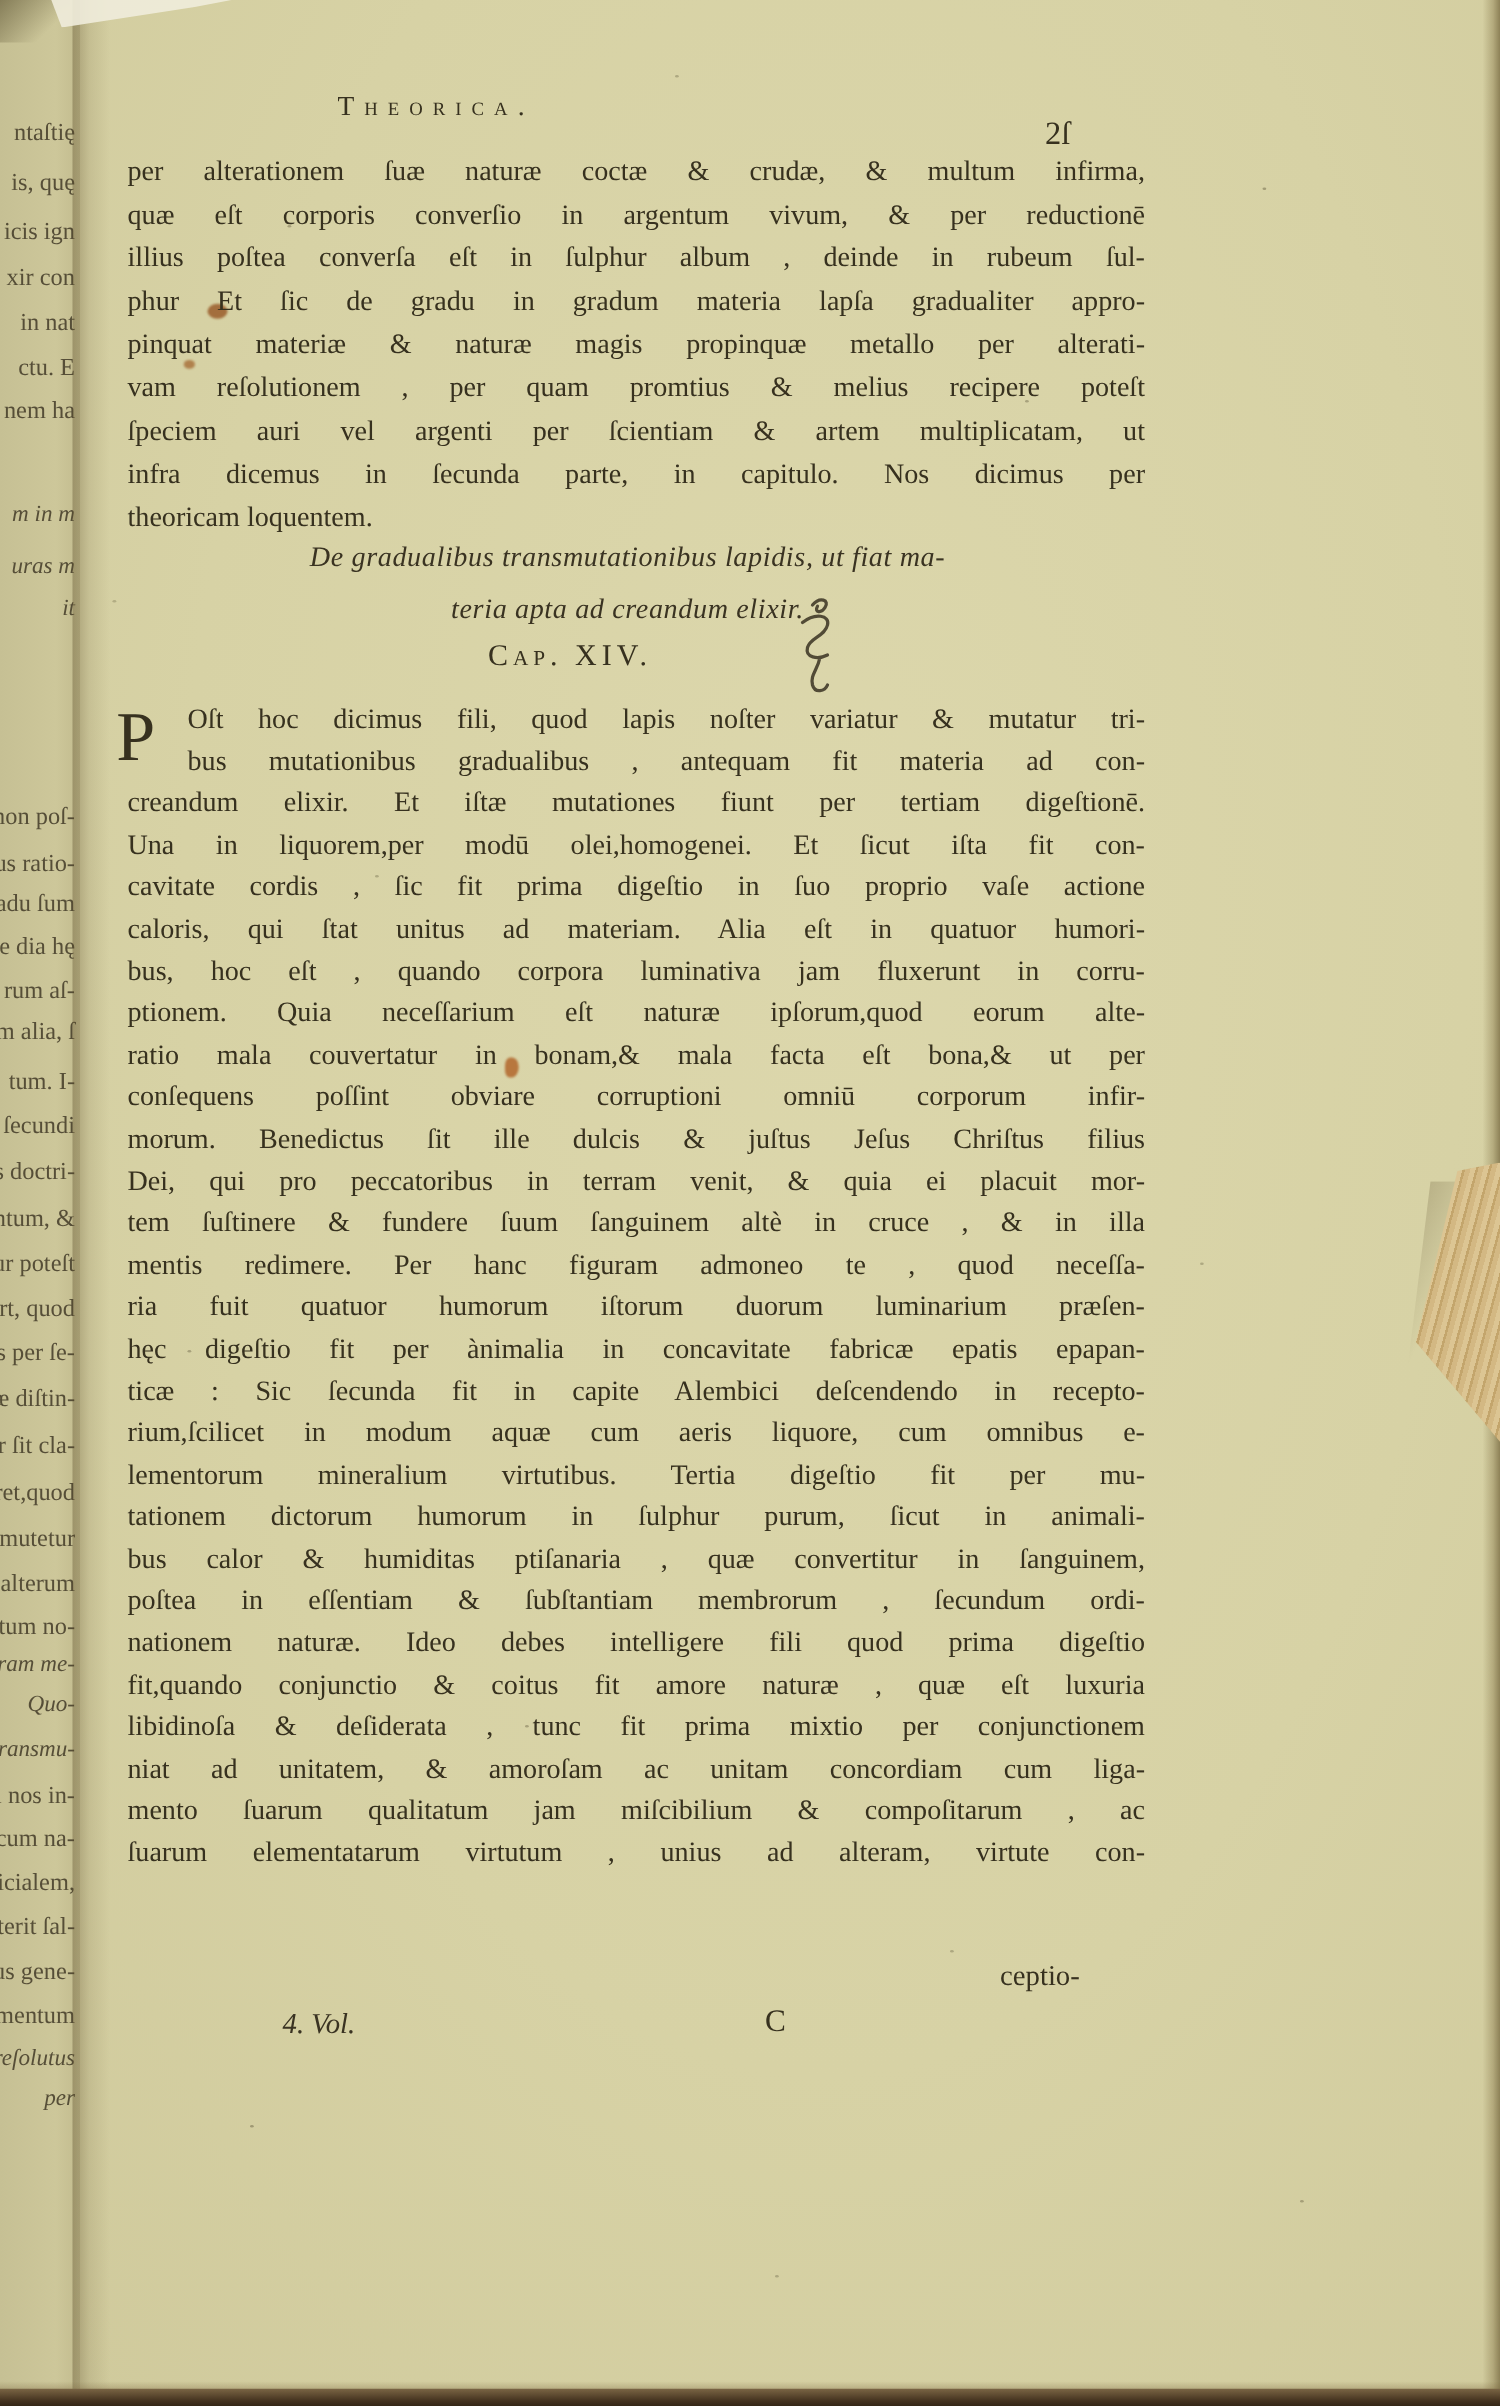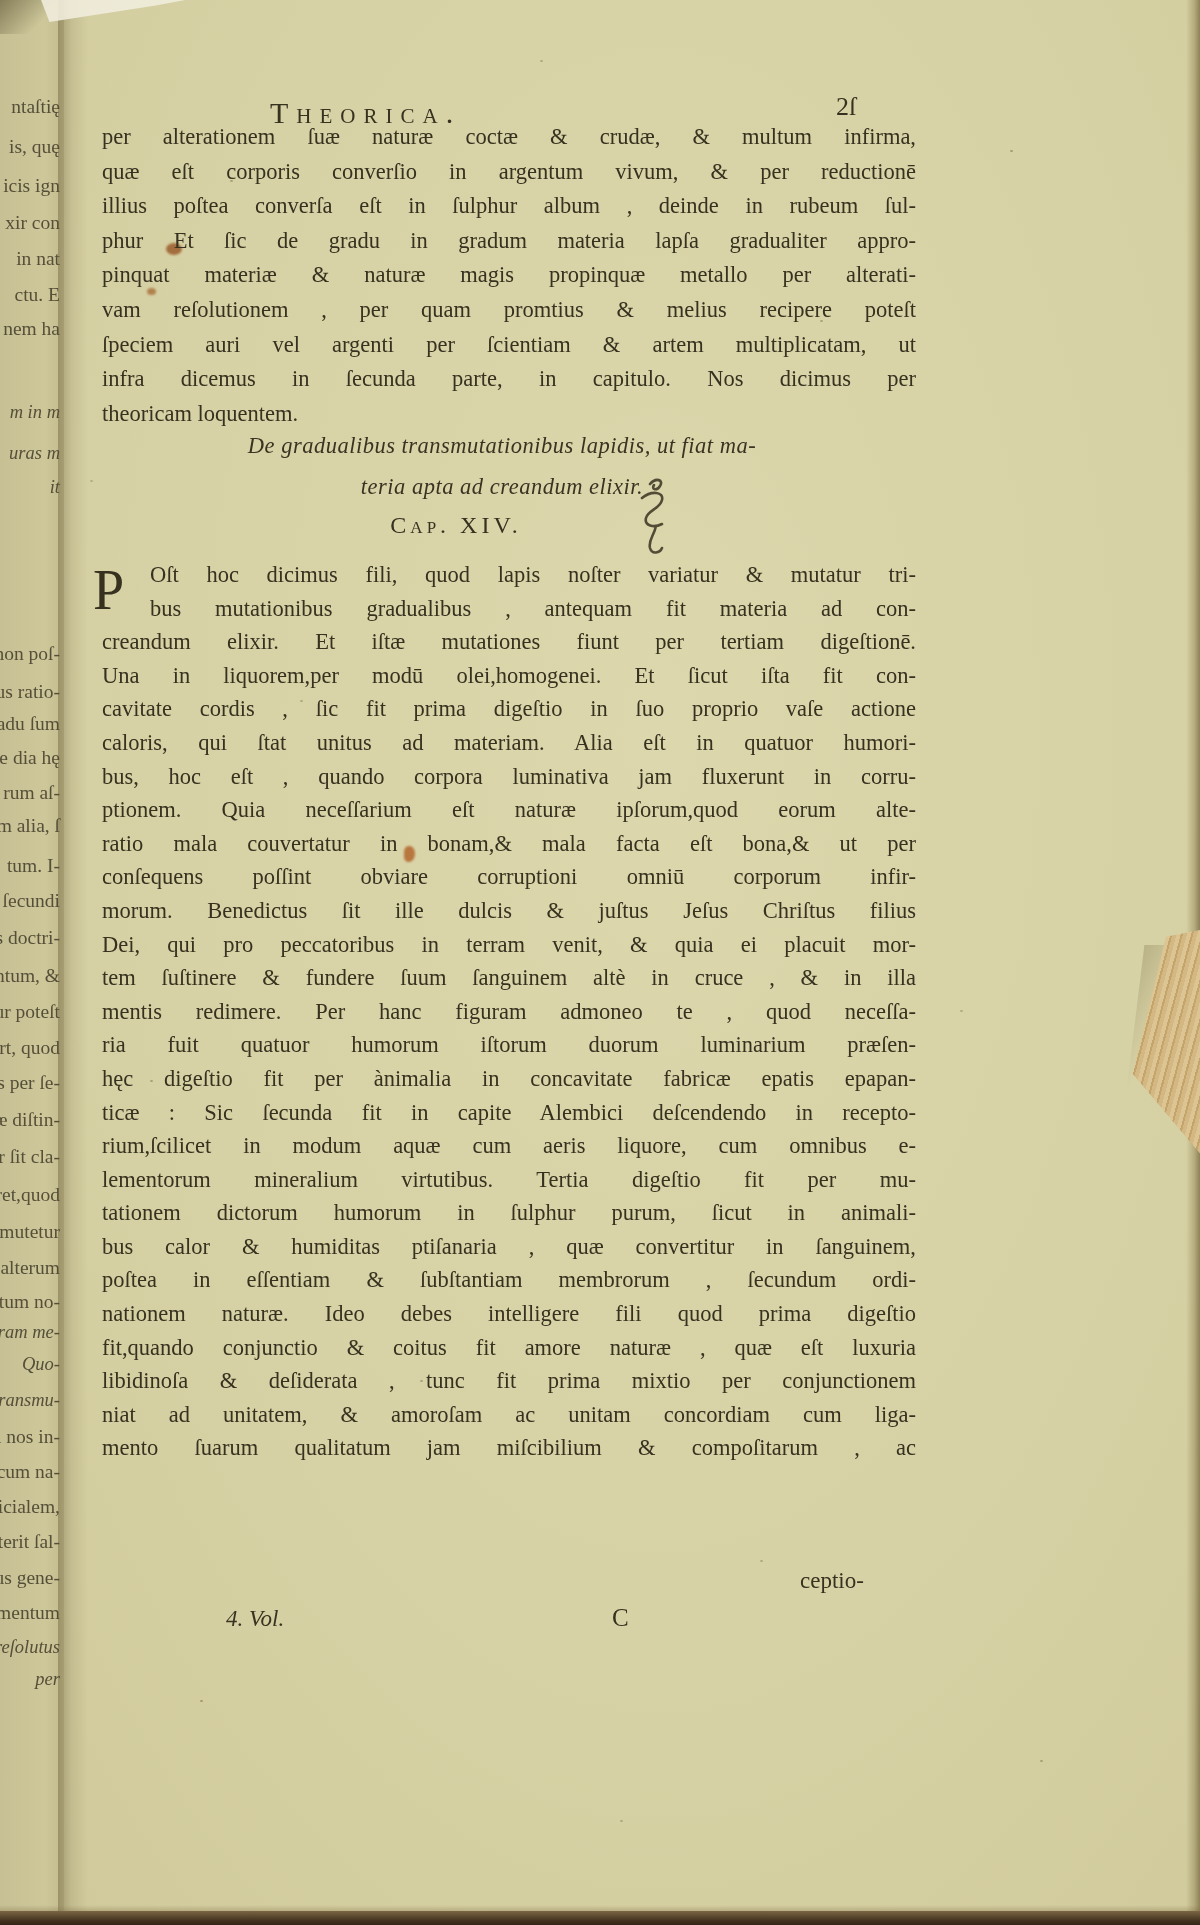--- a/index.html
+++ b/index.html
@@ -63,22 +63,22 @@
       420px 1380px 0 rgba(95,88,60,.4), 760px 1560px 0 rgba(95,88,60,.35),
       200px 1700px 0 rgba(95,88,60,.45), 1040px 1760px 0 rgba(95,88,60,.4),
       620px 1820px 0 rgba(95,88,60,.35), 90px 480px 0 rgba(95,88,60,.3);
   }
   .stain{position:absolute; border-radius:50%; z-index:2; filter:blur(1px);}
   .stain-a{left:166px; top:243px; width:16px; height:12px; background:rgba(150,85,35,.8);}
   .stain-b{left:147px; top:288px; width:9px; height:7px; background:rgba(160,95,40,.7);}
   .stain-c{left:404px; top:846px; width:11px; height:16px; background:rgba(175,95,35,.8); border-radius:45% 55% 60% 40%;}
   
   .running-title{
-    position:absolute; left:270px; top:96px; z-index:5;
-    font-variant:small-caps; font-size:30px; letter-spacing:8px; color:#37311f;
+    position:absolute; left:270px; top:72px; z-index:5;
+    font-variant:small-caps; font-size:22px; letter-spacing:8px; color:#37311f;
   }
   .page-number{position:absolute; left:836px; top:92px; font-size:26px; z-index:5; color:#37311f;}
   .para{
     position:absolute; left:102px; width:814px; z-index:5;
     font-size:22.5px; color:#37311f; text-rendering:optimizeLegibility;
   }
   #para1{top:120px; line-height:34.6px;}
   #para2{top:558px; line-height:33.6px;}
   .line{text-align:justify; text-align-last:justify; white-space:normal; overflow:visible;}
   .line.short{text-align-last:left;}
@@ -211,20 +211,21 @@
       <div class="line">rium,ſcilicet in modum aquæ cum aeris liquore, cum omnibus e-</div>
       <div class="line">lementorum mineralium virtutibus.   Tertia digeſtio fit per mu-</div>
       <div class="line">tationem dictorum humorum in ſulphur purum, ſicut in animali-</div>
       <div class="line">bus calor &amp; humiditas ptiſanaria , quæ convertitur in ſanguinem,</div>
       <div class="line">poſtea in eſſentiam &amp; ſubſtantiam membrorum , ſecundum ordi-</div>
       <div class="line">nationem naturæ.  Ideo debes intelligere fili quod prima digeſtio</div>
       <div class="line">fit,quando conjunctio &amp; coitus fit amore naturæ , quæ eſt luxuria</div>
       <div class="line">libidinoſa &amp; deſiderata , tunc fit prima mixtio per conjunctionem</div>
       <div class="line">niat ad unitatem, &amp; amoroſam  ac unitam concordiam cum liga-</div>
       <div class="line">mento ſuarum qualitatum jam miſcibilium &amp; compoſitarum , ac</div>
+      <div class="line">ſuarum elementatarum virtutum ,  unius ad alteram, virtute con-</div>
     </div>
 
   <div class="footer-vol">4. Vol.</div>
   <div class="footer-sig">C</div>
   <div class="footer-catch">ceptio-</div>
 
   <div class="tab-edge-shade"></div>
   <div class="woven-tab"></div>
   <div class="bottom-shade"></div>
   <div class="bottom-board"></div>

